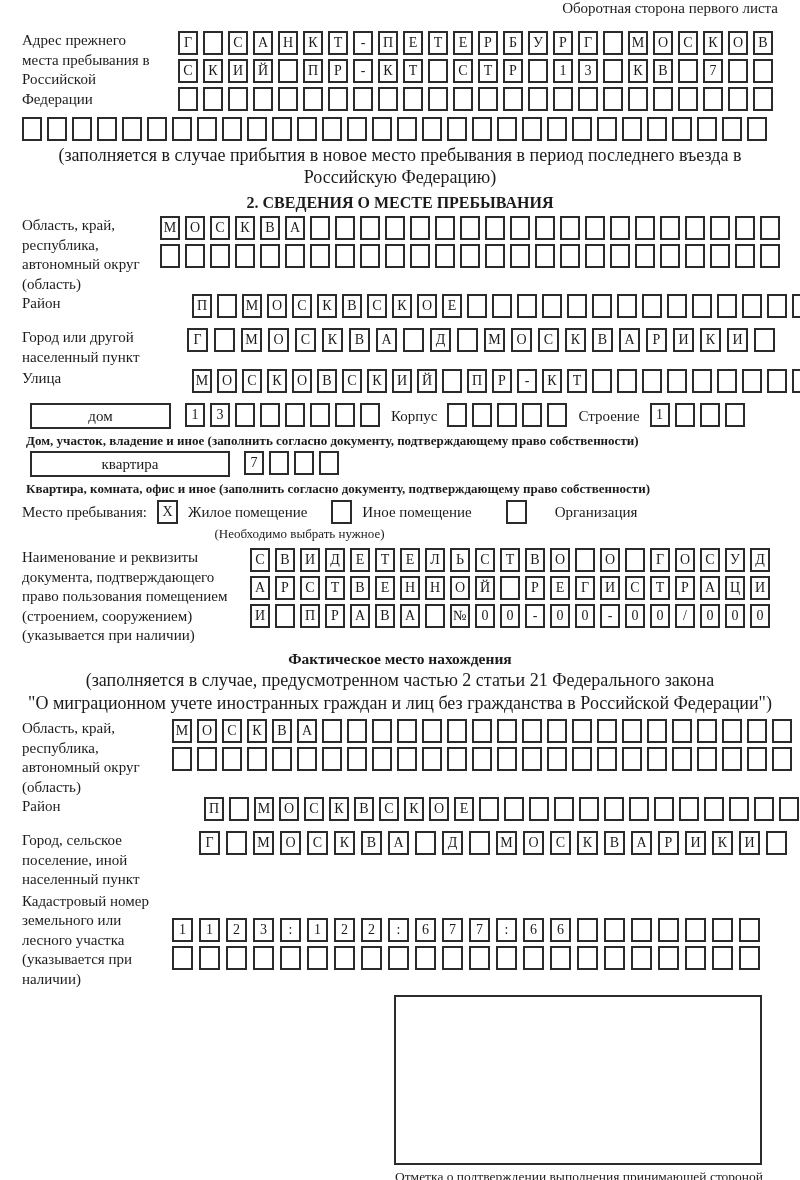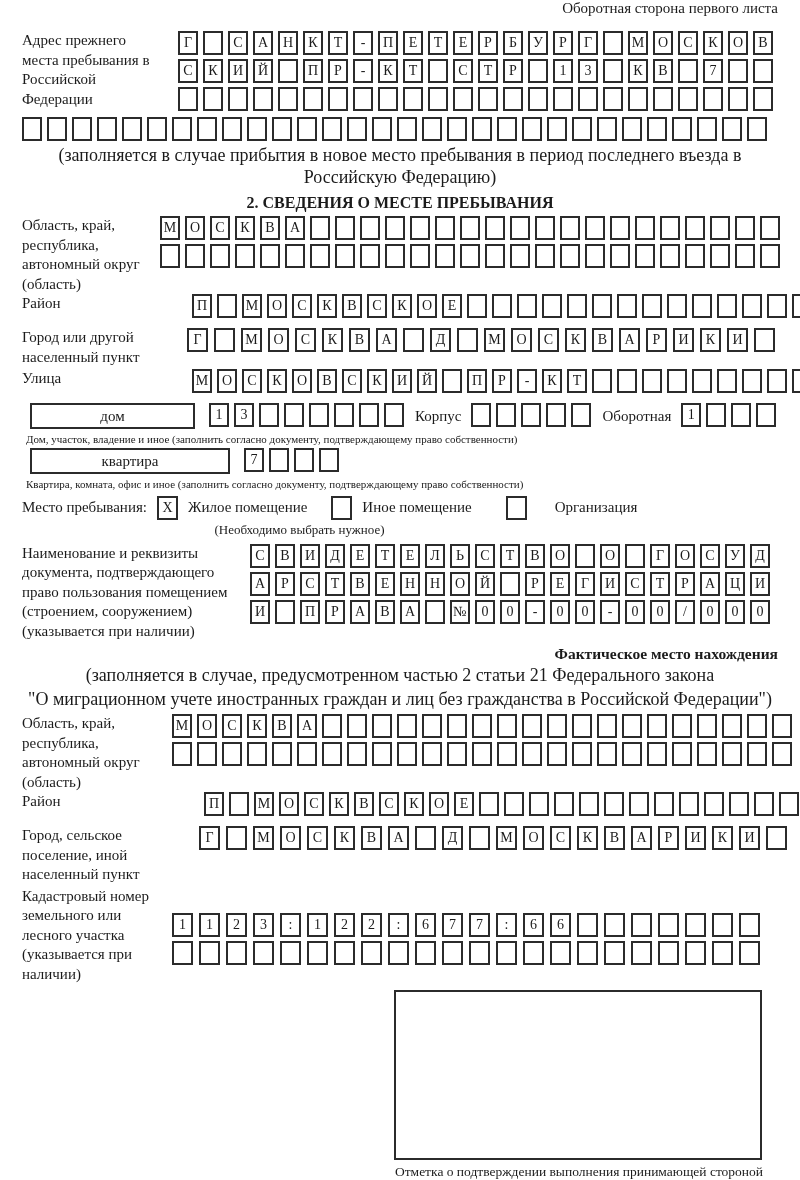--- a/index.html
+++ b/index.html
@@ -26,49 +26,49 @@
   .wide-gap .cell { margin-right:6px; width:21px; }
 
   .flex { display:flex; }
   .label { font-size:15px; line-height:1.3; }
 
   .prev-block { margin-top:14px;gap:15px; }
   .prev-block .label { width:150px; }
   .fullrow { margin-top:2px; }
 
   .caption-center { text-align:center; font-size:18px; margin-top:2px; line-height:1.2; }
-  .caption-left { font-size:11px; margin:0 0 2px 4px; line-height:1.2; }
+  .caption-left { font-size:13px; margin:0 0 2px 4px; line-height:1.2;font-weight:bold; }
 
   .sec-title { text-align:center; font-weight:bold; font-size:16px; margin:6px 0 4px 0; }
 
   .field { display:flex; }
   .field .flabel { width:138px; font-size:15px; line-height:1.3; flex:none; }
   .mb2{margin-bottom:2px;} .mb4{margin-bottom:4px;} .mb6{margin-bottom:6px;gap:32px;}
 
   .indent { margin-left:27px; }
 
   .house-row { display:flex; align-items:flex-start; margin-left:8px; margin-bottom:2px; height:28px; }
   .wide-box {
     height:26px; border:2px solid #2b2b2b; text-align:center;
     font-size:15px; line-height:22px; flex:none;
   }
-  .w-dom { width:165px; margin-right:14px; }
+  .w-dom { width:141px; margin-right:14px; }
   .w-kv  { width:200px; margin-right:14px; }
   .inline-label { font-size:15px; line-height:26px; margin:0 10px 0 6px; }
 
   .stay-row { display:flex; align-items:center; margin-top:2px; height:28px; font-size:15px; }
   .checkbox {
     display:inline-block; width:21px; height:24px; border:2px solid #2b2b2b;
     text-align:center; line-height:20px; font-size:14px; margin:0 10px; flex:none;
   }
   .stay-note { padding-left:155px; width:400px; text-align:center; font-size:13px; margin-bottom:6px; }
 
   .doc-block .flabel { width:228px; }
 
-  .actual-title { text-align:right; font-weight:bold; font-size:15.5px; margin:4px 0 2px 0; }
+  .actual-title { text-align:center; font-weight:bold; font-size:15.5px; margin:4px 0 2px 0; }
   .actual .flabel { width:150px; }
 
   .cad-rows { margin-top:26px; }
 
   .stamp-wrap { margin-top:6px; margin-left:372px; width:370px; }
   .stamp-box { width:368px; height:170px; border:2px solid #2b2b2b; }
   .stamp-caption { text-align:center; font-size:13.5px; line-height:1.25; margin-top:4px; }
 </style>
 </head>
 <body>
@@ -111,21 +111,21 @@
   <div class="field mb6">
     <div class="flabel">Улица</div>
     <div class="boxes-row"><span class="cell">М</span><span class="cell">О</span><span class="cell">С</span><span class="cell">К</span><span class="cell">О</span><span class="cell">В</span><span class="cell">С</span><span class="cell">К</span><span class="cell">И</span><span class="cell">Й</span><span class="cell"></span><span class="cell">П</span><span class="cell">Р</span><span class="cell">-</span><span class="cell">К</span><span class="cell">Т</span><span class="cell"></span><span class="cell"></span><span class="cell"></span><span class="cell"></span><span class="cell"></span><span class="cell"></span><span class="cell"></span><span class="cell"></span><span class="cell"></span></div>
   </div>
 
   <div class="house-row">
     <div class="wide-box w-dom">дом</div>
     <div class="boxes-row"><span class="cell">1</span><span class="cell">3</span><span class="cell"></span><span class="cell"></span><span class="cell"></span><span class="cell"></span><span class="cell"></span><span class="cell"></span></div>
     <div class="inline-label">Корпус</div>
     <div class="boxes-row"><span class="cell"></span><span class="cell"></span><span class="cell"></span><span class="cell"></span><span class="cell"></span></div>
-    <div class="inline-label">Оборотная</div>
+    <div class="inline-label">Строение</div>
     <div class="boxes-row"><span class="cell">1</span><span class="cell"></span><span class="cell"></span><span class="cell"></span></div>
   </div>
   <div class="caption-left">Дом, участок, владение и иное (заполнить согласно документу, подтверждающему право собственности)</div>
 
   <div class="house-row">
     <div class="wide-box w-kv">квартира</div>
     <div class="boxes-row"><span class="cell">7</span><span class="cell"></span><span class="cell"></span><span class="cell"></span></div>
   </div>
   <div class="caption-left">Квартира, комната, офис и иное (заполнить согласно документу, подтверждающему право собственности)</div>
 

